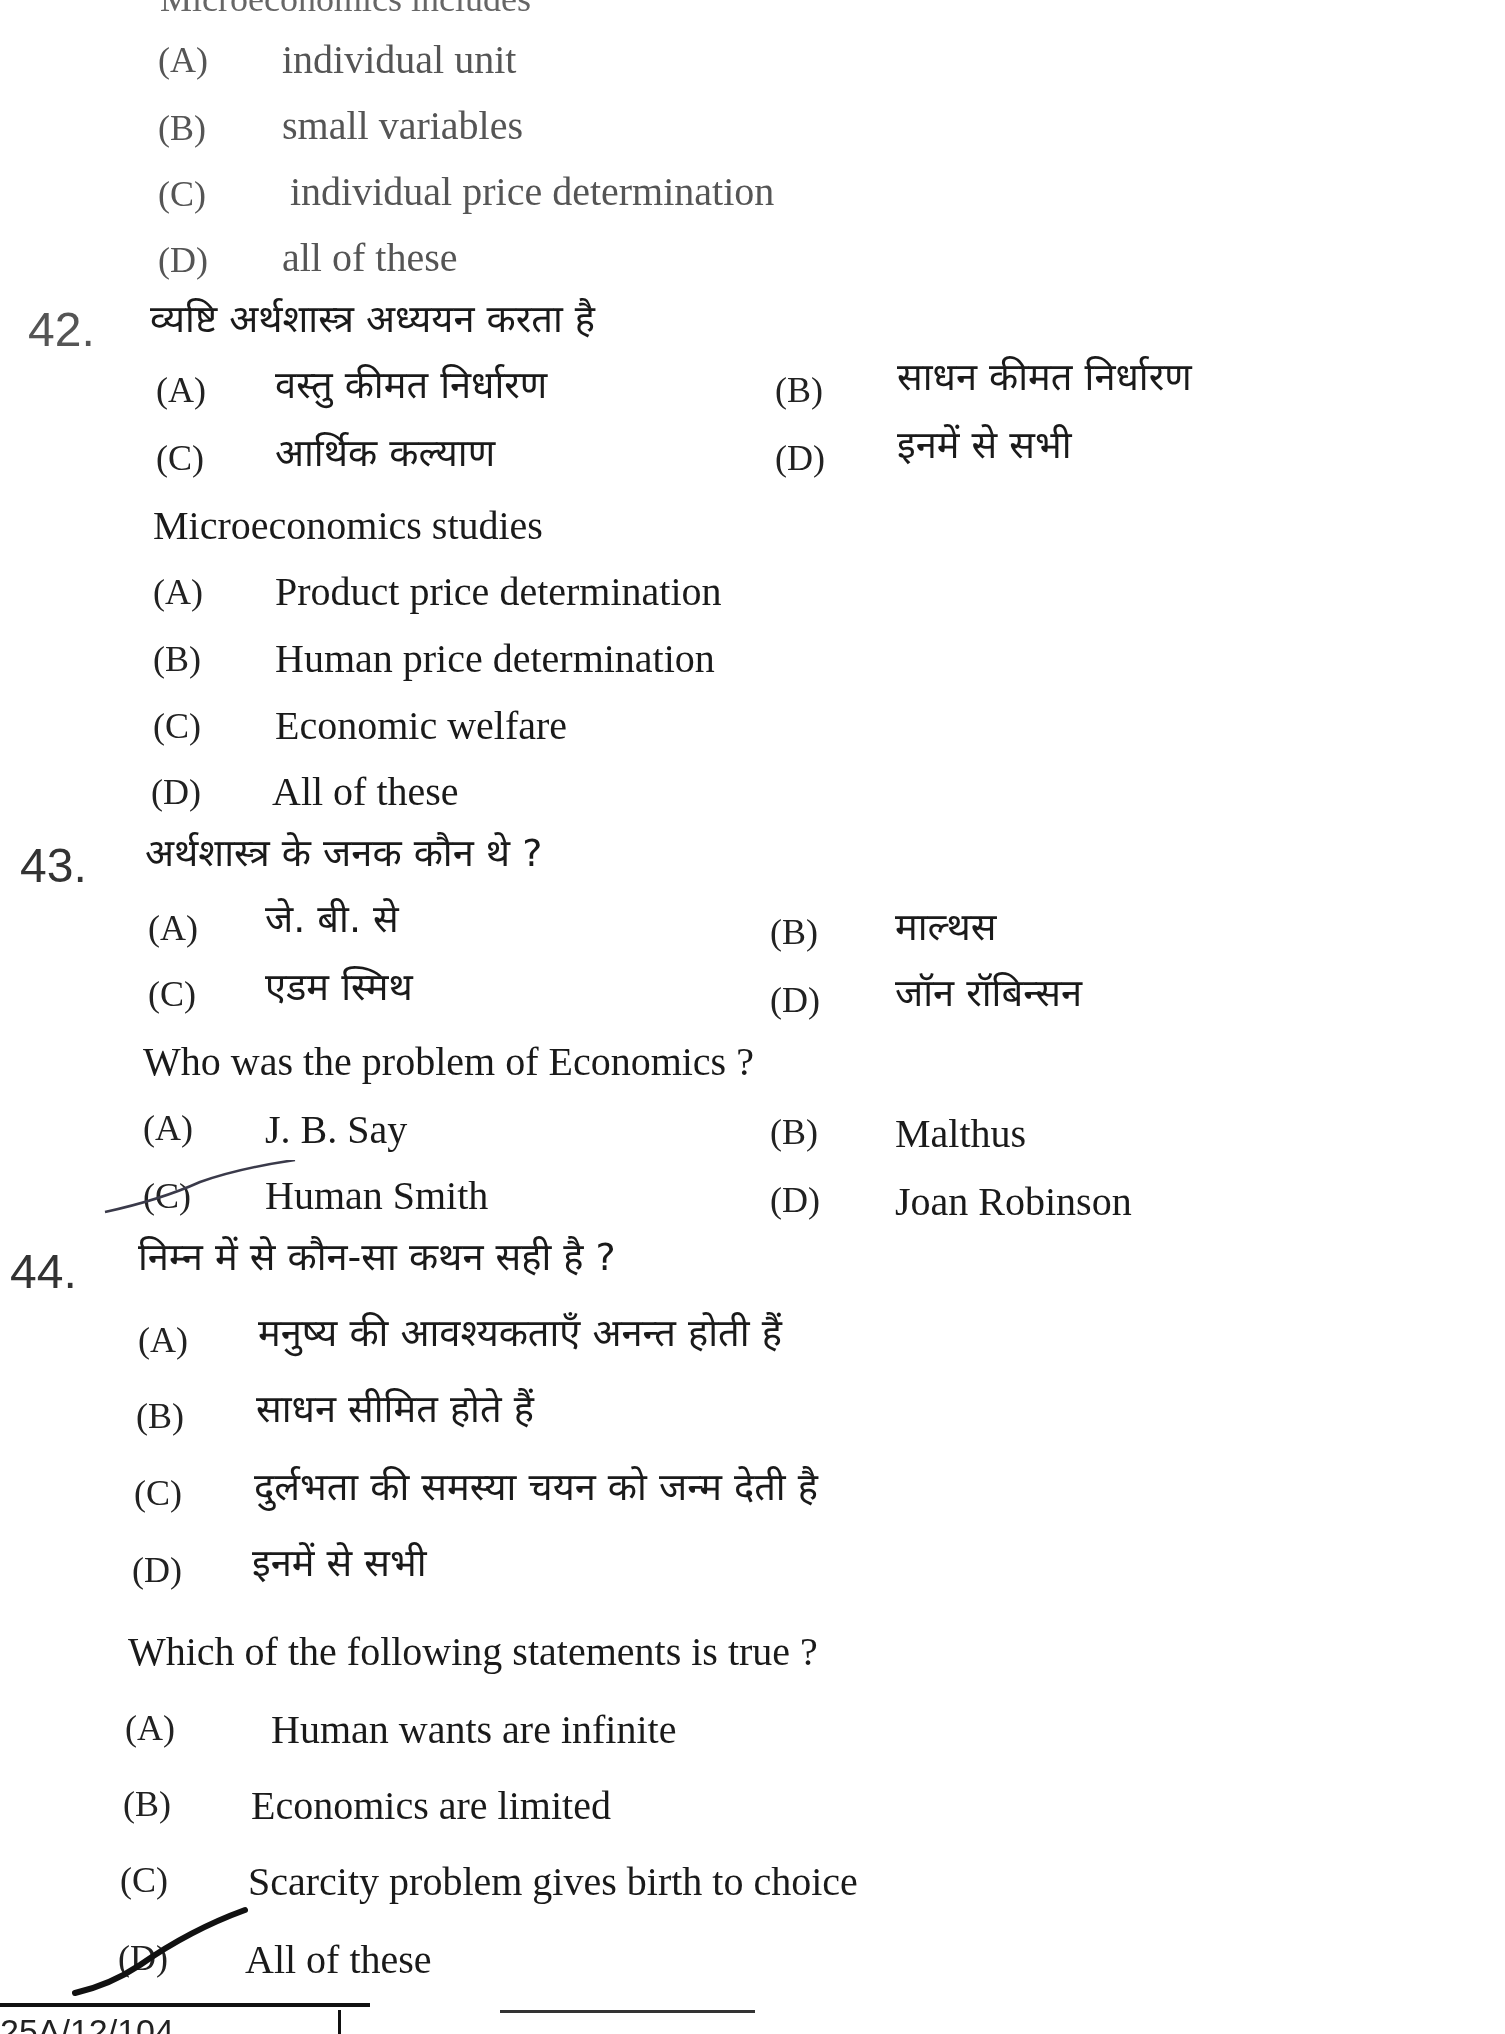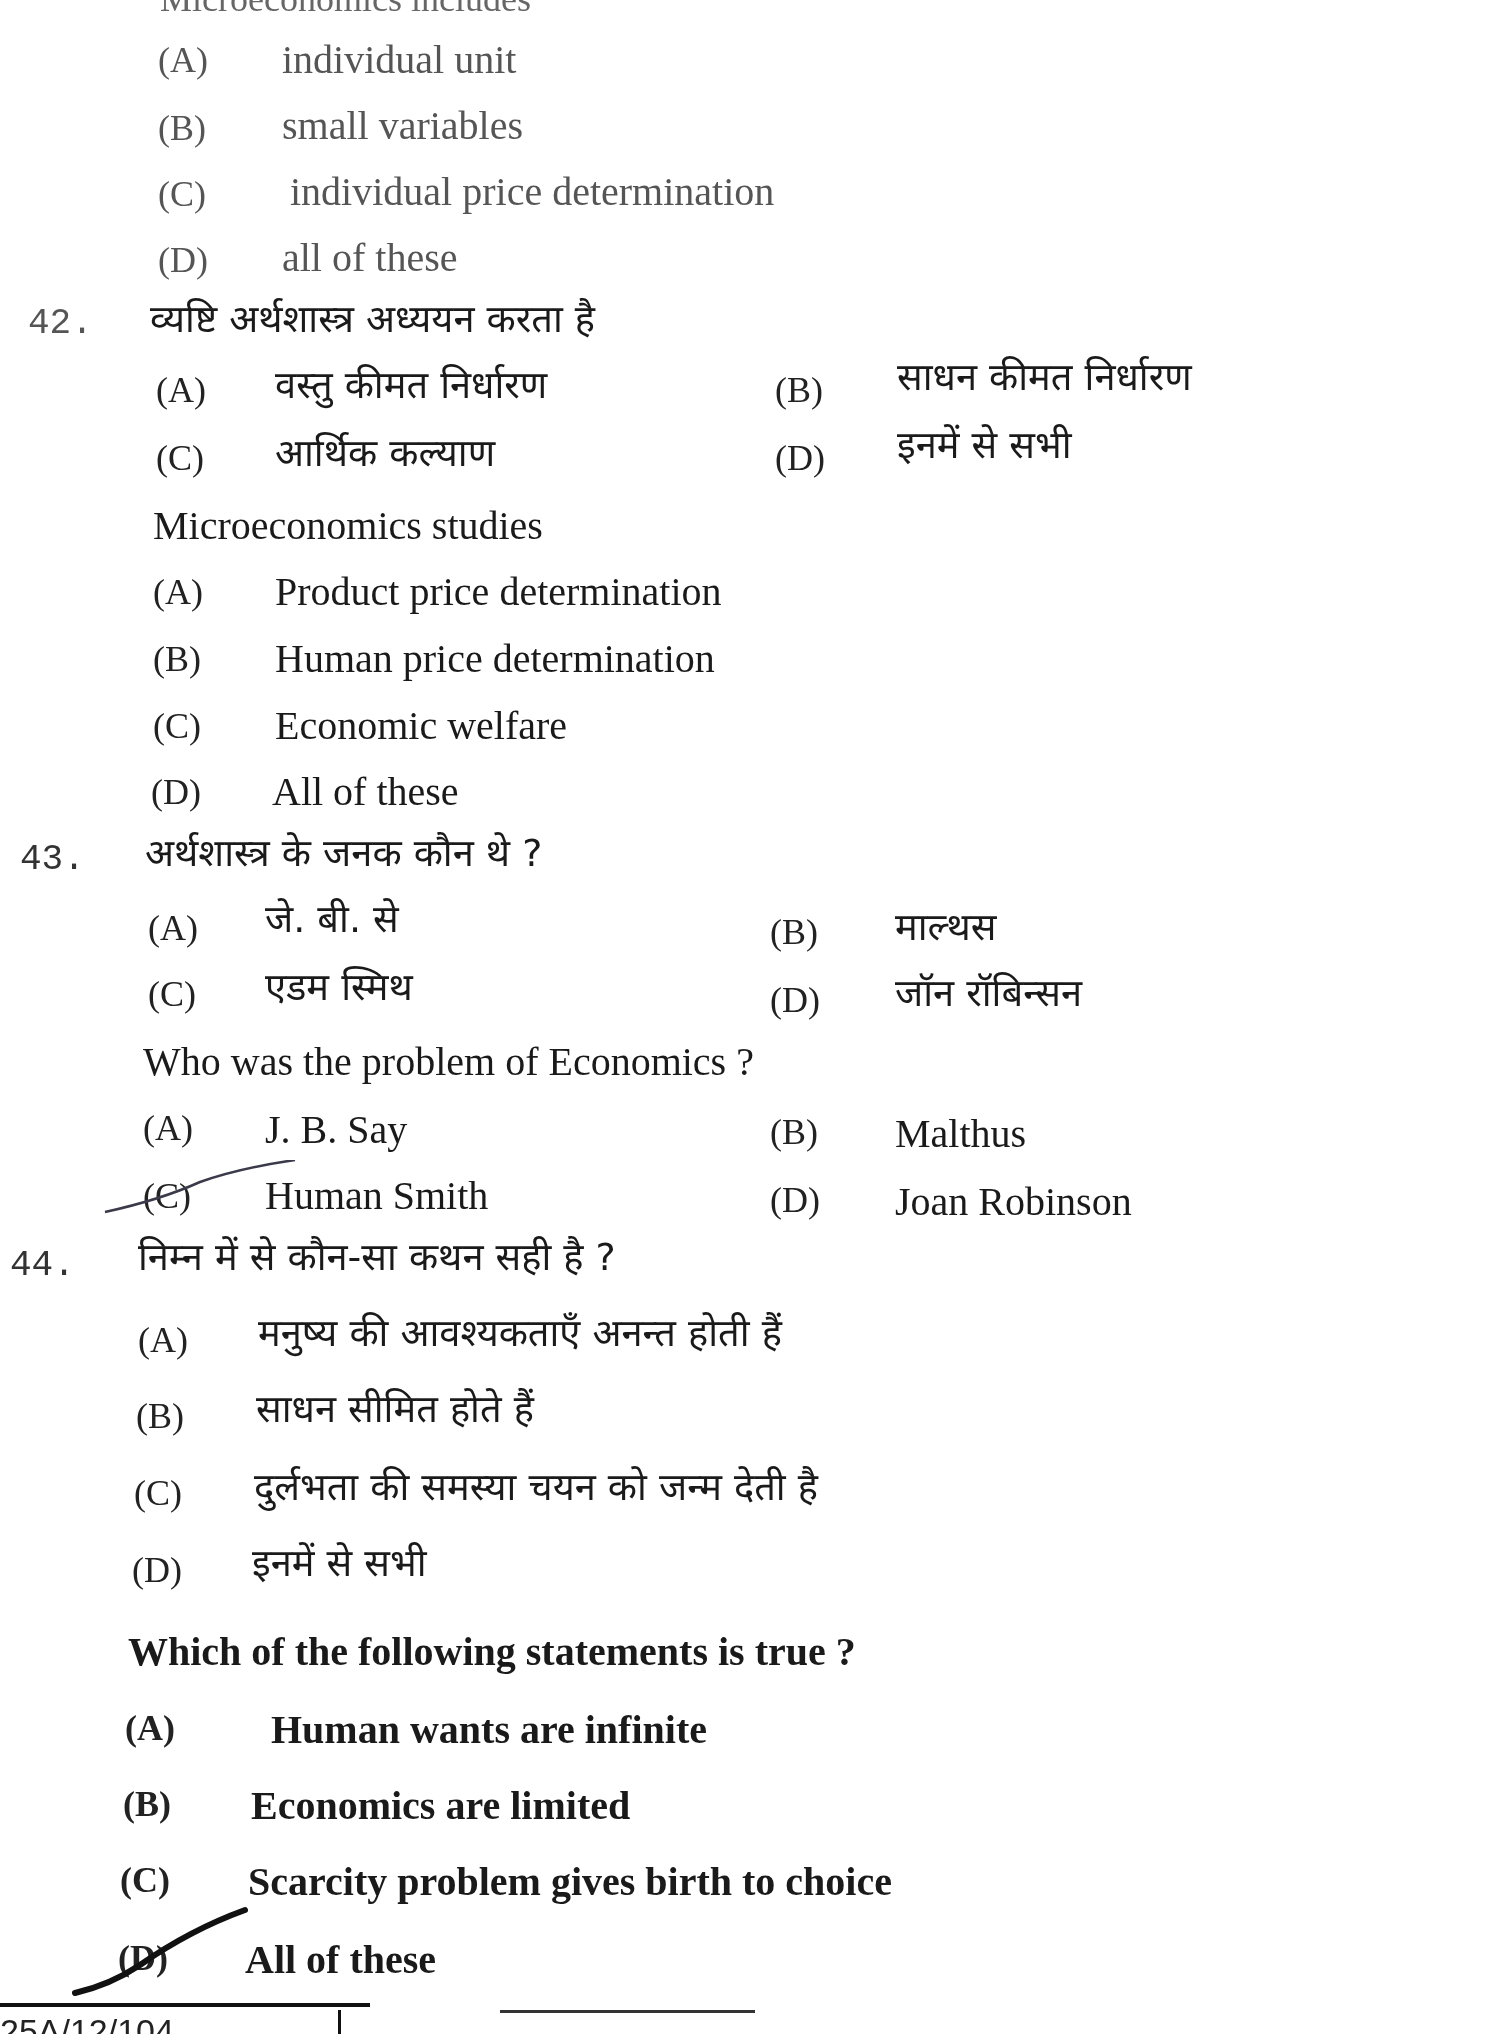--- a/index.html
+++ b/index.html
@@ -4,24 +4,24 @@
 <style>
   html, body { margin:0; padding:0; }
   body {
     width:1505px; height:2034px; position:relative; overflow:hidden;
     background:#ffffff; color:#1a1a1a;
     font-family:"DejaVu Serif","Liberation Serif",serif;
   }
   .t { position:absolute; white-space:nowrap; line-height:1; }
   .en { font-family:"Liberation Serif","DejaVu Serif",serif; font-size:40px; }
   .hi { font-family:"DejaVu Sans","Liberation Sans",sans-serif; font-size:38px; }
-  .num { font-family:Liberation Mono, monospace; font-size:36px; color:#333; }
+  .num { font-family:Liberation Sans, sans-serif; font-size:48px; color:#333; }
   .lbl { font-family:"Liberation Serif","DejaVu Serif",serif; font-size:36px; color:#222; }
   .faint { color:#555; }
-  .bold { font-weight:bold; }
+  .bold { font-weight:normal; }
   .cut { position:absolute; left:160px; top:-22px; font-size:36px; color:#666; font-family:"Liberation Serif",serif; }
   .mark { position:absolute; }
   .rule { position:absolute; background:#111; }
   .footer { position:absolute; left:0; top:2012px; font-family:"Liberation Sans",sans-serif; font-size:34px; color:#222; }
 </style>
 </head>
 <body>
 
 <div class="cut">Microeconomics includes</div>
 

